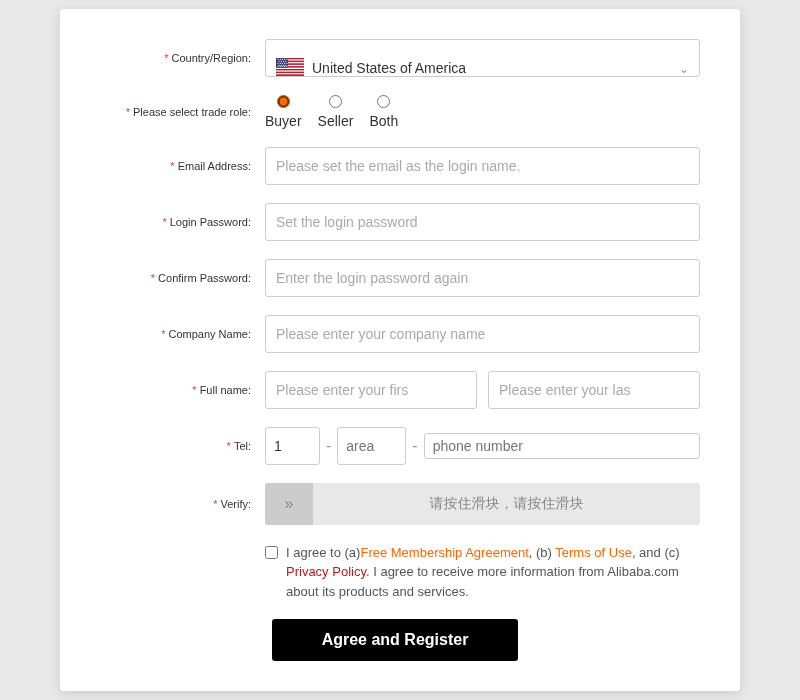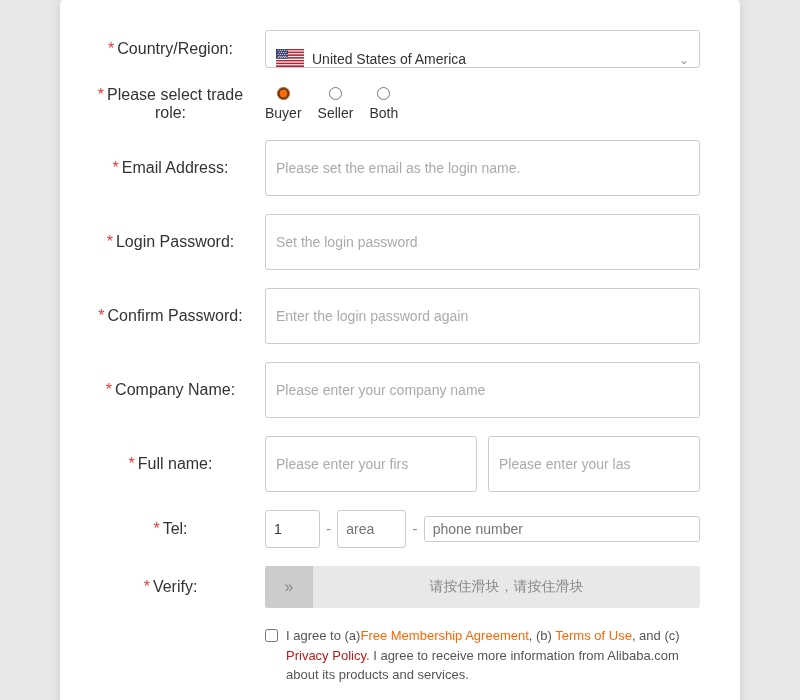--- a/index.html
+++ b/index.html
@@ -19,33 +19,33 @@
       padding: 30px 40px 30px 30px;
       width: 680px;
     }
     .form-row {
       display: flex;
       align-items: center;
       margin-bottom: 18px;
     }
     .form-label {
       width: 175px;
-      text-align: center;
+      text-align: right;
       padding-right: 14px;
       color: #333;
-      font-size: 16px;
+      font-size: 11px;
       flex-shrink: 0;
     }
     .required-star {
       color: #e4393c;
       margin-right: 3px;
     }
     .form-control {
       flex: 1;
-      height: 56px;
+      height: 38px;
       border: 1px solid #ccc;
       border-radius: 3px;
       padding: 0 10px;
       font-size: 14px;
       color: #333;
       outline: none;
     }
     .form-control::placeholder {
       color: #aaa;
     }

